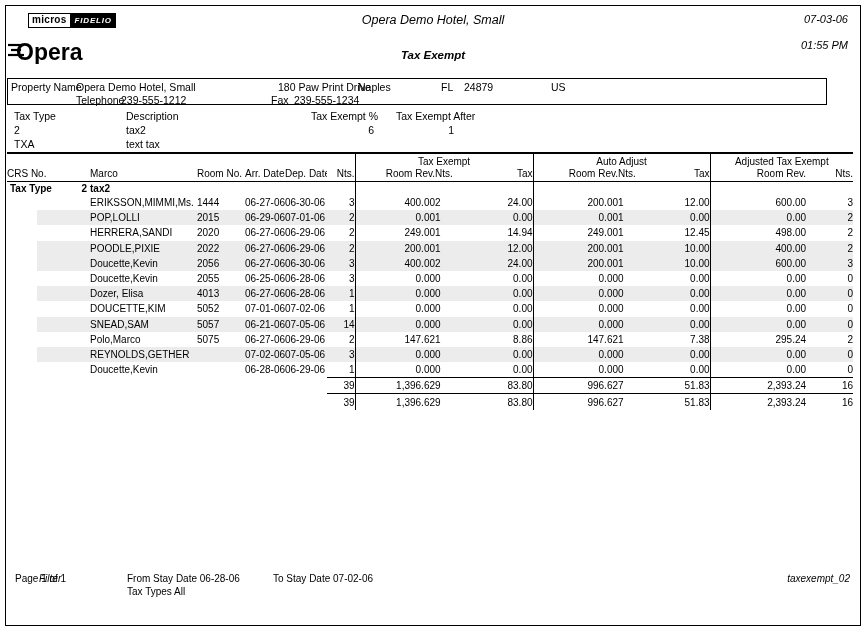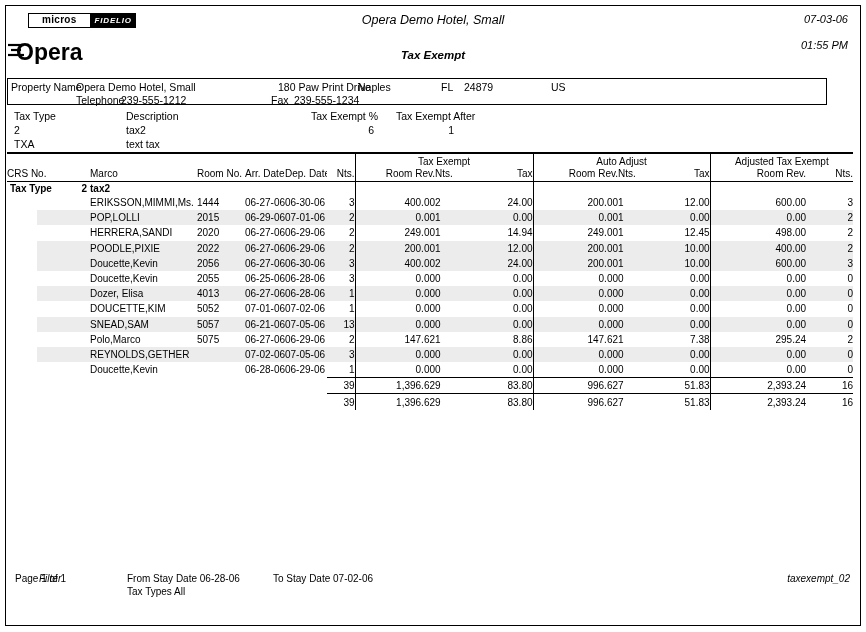--- a/index.html
+++ b/index.html
@@ -8,21 +8,21 @@
   .page {
     position:relative; width:866px; height:632px; background:#fff;
     font-family:"Liberation Sans","DejaVu Sans",sans-serif; color:#000;
     overflow:hidden;
   }
   .sheet { position:absolute; left:5px; top:5px; right:5px; bottom:6px; border:1.5px solid #000; }
 
   
   .brand { position:absolute; left:2px; top:7px; }
   .brand-row { display:flex; align-items:stretch; margin-left:20px; height:15px; }
-  .micros { background:#fff; border:1.5px solid #000; font-size:10px; font-weight:bold; padding:0 13px; letter-spacing:.3px; line-height:12px; }
+  .micros { background:#fff; border:1.5px solid #000; font-size:10px; font-weight:bold; padding:0 3px; letter-spacing:.3px; line-height:12px; }
   .fidelio { background:#000; color:#fff; font-size:8px; font-weight:bold; font-style:italic; padding:2px 4px 0 4px; letter-spacing:.8px; line-height:11px; }
   .opera-logo { margin-top:8px; }
   .hotel-name { position:absolute; left:0; right:0; top:7px; text-align:center; font-style:italic; font-size:12.5px; }
   .rpt-date { position:absolute; right:12px; top:7px; font-style:italic; font-size:11px; }
   .rpt-time { position:absolute; right:12px; top:33px; font-style:italic; font-size:11px; }
   .rpt-title { position:absolute; left:0; right:0; top:43px; text-align:center; font-style:italic; font-weight:bold; font-size:11.5px; }
 
   
   .property-box { position:absolute; left:1px; top:72px; width:820px; height:27px; border:1px solid #000; font-size:10.5px; }
   .property-box span { position:absolute; white-space:nowrap; }
@@ -327,21 +327,21 @@
             <td class="aterev vl">0.00</td>
             <td class="atents">0</td>
           </tr>
 
           <tr class="shaded">
             <td class="crs"></td>
             <td class="name">SNEAD,SAM</td>
             <td class="room">5057</td>
             <td class="arr">06-21-06</td>
             <td class="dep">07-05-06</td>
-            <td class="nts">13</td>
+            <td class="nts">14</td>
             <td class="terev vl">0.00</td>
             <td class="tents">0</td>
             <td class="tetax">0.00</td>
             <td class="aarev vl">0.00</td>
             <td class="aants">0</td>
             <td class="aatax">0.00</td>
             <td class="aterev vl">0.00</td>
             <td class="atents">0</td>
           </tr>
 

